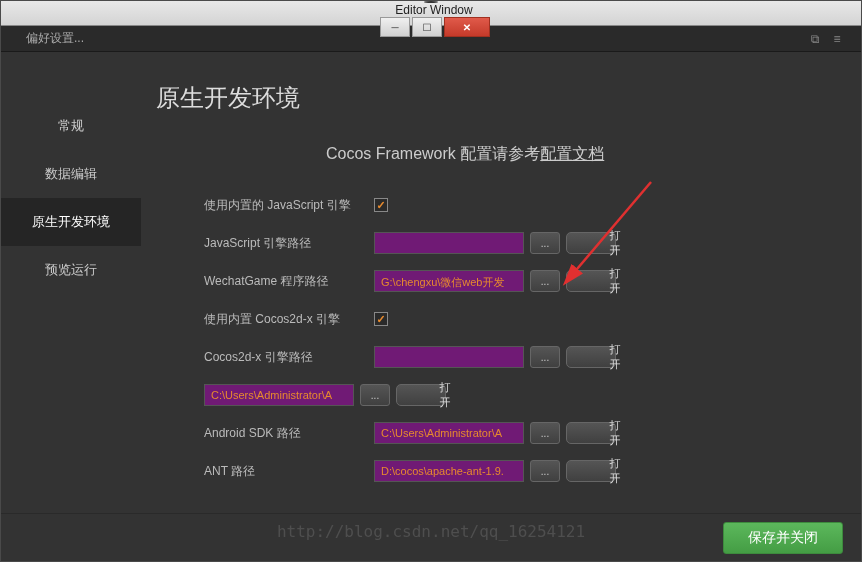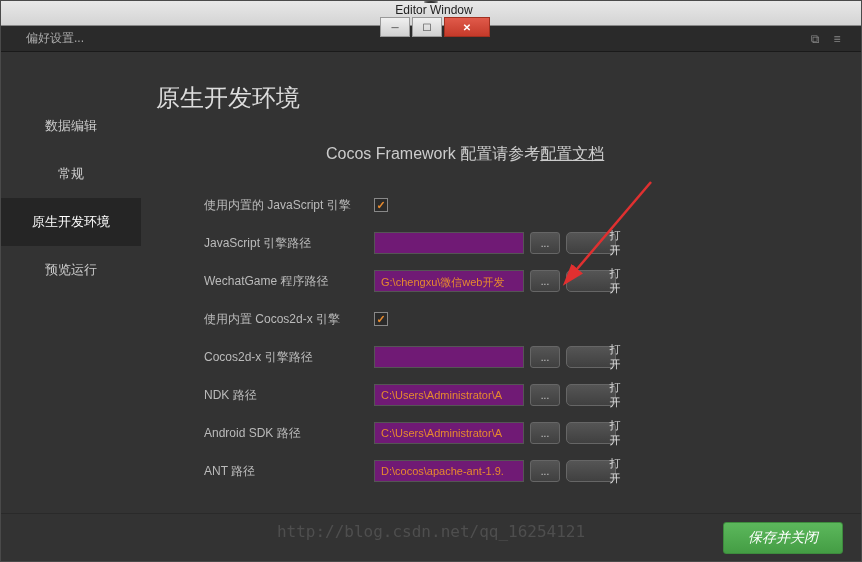--- a/index.html
+++ b/index.html
@@ -32,21 +32,21 @@
 
 .form-row { display: flex; align-items: center; margin-bottom: 14px; height: 24px; margin-left: 48px; }
 .form-label { width: 170px; font-size: 12px; color: #bbb; }
 .checkbox { width: 14px; height: 14px; border: 1px solid #888; background: #2a2a2a; display: flex; align-items: center; justify-content: center; }
 .checkbox.checked::after { content: "✓"; color: #e68a2e; font-size: 11px; font-weight: bold; }
 .text-input { width: 150px; height: 22px; background: #701a75; border: 1px solid #555; color: #e68a2e; font-size: 11px; padding: 4px 6px; overflow: hidden; white-space: nowrap; }
 .browse-btn { width: 30px; height: 22px; background: linear-gradient(#555, #404040); border: 1px solid #666; margin-left: 6px; color: #ccc; font-size: 10px; display: flex; align-items: center; justify-content: center; border-radius: 3px; }
 .open-btn { width: 44px; height: 22px; background: linear-gradient(#555, #404040); border: 1px solid #666; margin-left: 6px; color: #ddd; font-size: 11px; display: flex; align-items: center; justify-content: center; border-radius: 5px; padding-left: 48px; }
 
 .footer { position: absolute; bottom: 0; left: 0; right: 0; height: 48px; display: flex; align-items: center; justify-content: flex-end; padding-right: 18px; background: #333; border-top: 1px solid #2a2a2a; }
-.save-btn { width: 120px; height: 32px; background: linear-gradient(#5cb85c, #449d44); border: 1px solid #3d8b3d; color: #fff; font-size: 14px; display: flex; align-items: center; justify-content: center; border-radius: 3px; font-style: italic; }
+.save-btn { width: 120px; height: 32px; background: linear-gradient(#5cb85c, #449d44); border: 1px solid #3d8b3d; color: #fff; font-size: 14px; display: flex; align-items: center; justify-content: center; border-radius: 3px; }
 
 .watermark { position: absolute; bottom: 20px; left: 50%; transform: translateX(-50%); color: rgba(120,120,120,0.4); font-size: 16px; font-family: monospace; pointer-events: none; }
 
 .arrow { position: absolute; top: 125px; left: 400px; pointer-events: none; }
 .arrow svg { width: 120px; height: 120px; }
 </style>
 </head>
 <body>
 
 <div class="window">
@@ -64,22 +64,22 @@
   <div class="tabbar">
     <div class="tab">偏好设置...</div>
     <div class="tab-actions">
       <div class="tab-icon">⧉</div>
       <div class="tab-icon">≡</div>
     </div>
   </div>
 
   <div class="content">
     <div class="sidebar">
+      <div class="sidebar-item">常规</div>
       <div class="sidebar-item">数据编辑</div>
-      <div class="sidebar-item">常规</div>
       <div class="sidebar-item active">原生开发环境</div>
       <div class="sidebar-item">预览运行</div>
     </div>
 
     <div class="main">
       <h1 class="page-title">原生开发环境</h1>
       <div class="config-note">
         <span>Cocos Framework 配置请参考</span><a href="#">配置文档</a>
       </div>
 
@@ -108,21 +108,20 @@
       </div>
 
       <div class="form-row">
         <div class="form-label">Cocos2d-x 引擎路径</div>
         <div class="text-input"></div>
         <div class="browse-btn">...</div>
         <div class="open-btn">打开</div>
       </div>
 
       <div class="form-row">
-        <div class="form-label">NDK 路径</div>
         <div class="text-input">C:\Users\Administrator\A</div>
         <div class="browse-btn">...</div>
         <div class="open-btn">打开</div>
       </div>
 
       <div class="form-row">
         <div class="form-label">Android SDK 路径</div>
         <div class="text-input">C:\Users\Administrator\A</div>
         <div class="browse-btn">...</div>
         <div class="open-btn">打开</div>

